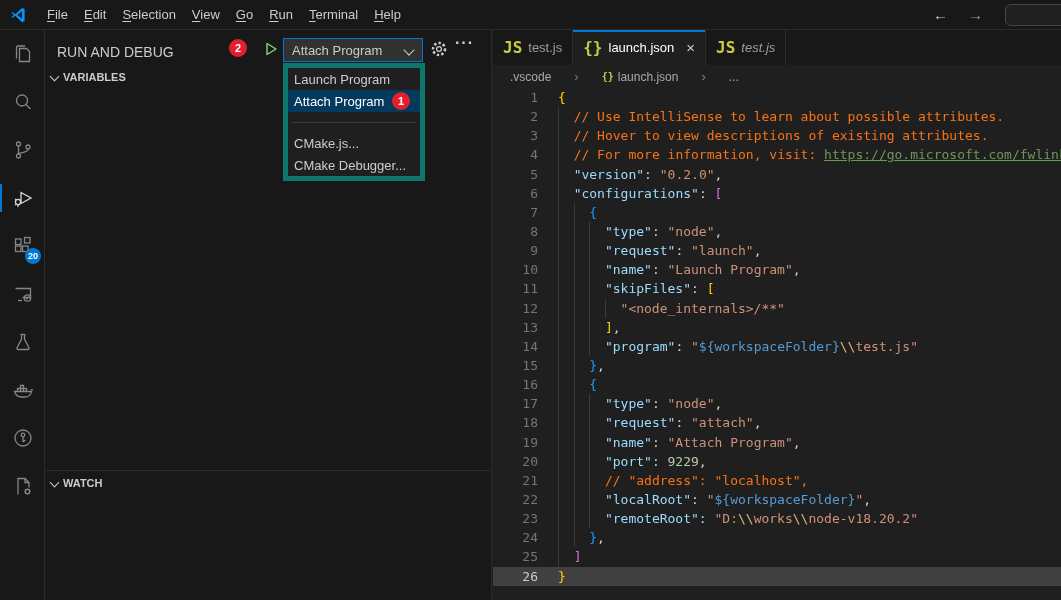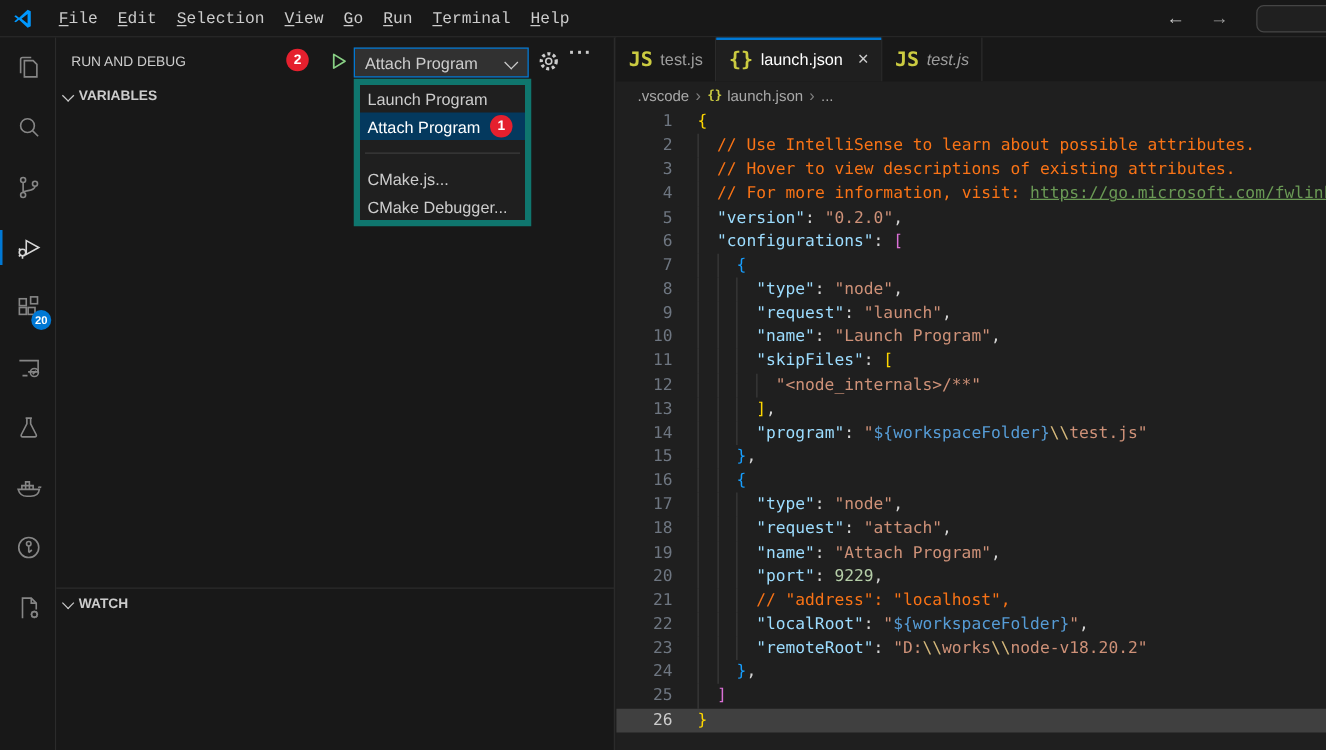--- a/index.html
+++ b/index.html
@@ -3,21 +3,21 @@
 <meta charset="utf-8">
 <style>
   * { margin:0; padding:0; box-sizing:border-box; }
   html,body { width:1061px; height:600px; overflow:hidden; background:#1f1f1f;
     font-family:"Liberation Sans", sans-serif; color:#cccccc; }
 
   
   #titlebar { position:absolute; left:0; top:0; width:1061px; height:30px;
     background:#181818; border-bottom:1px solid #2b2b2b; display:flex; align-items:center; }
   #vscode-logo { width:18px; height:18px; margin:0 12px 0 9px; flex:0 0 auto; }
-  .menu-item { font-size:13px; color:#cccccc; padding:3px 8px; border-radius:5px; cursor:default;font-family:Liberation Mono, monospace; }
+  .menu-item { font-size:13px; color:#cccccc; padding:3px 8px; border-radius:5px; cursor:default; }
   .menu-item u { text-decoration:underline; text-underline-offset:2px; }
   #titlebar-right { margin-left:auto; display:flex; align-items:center; }
   .nav-arrow { font-size:15px; color:#cccccc; padding:0 10px; }
   .nav-arrow.fwd { color:#9d9d9d; }
   #command-center { width:70px; height:22px; border:1px solid #454545; background:#202020;
     border-radius:6px; margin-left:12px; margin-right:-14px; }
 
   
   #activitybar { position:absolute; left:0; top:30px; width:45px; height:570px;
     background:#181818; border-right:1px solid #2b2b2b; display:flex; flex-direction:column; }
@@ -27,21 +27,21 @@
   .act-item.active svg { stroke:#d7d7d7; }
   .act-item.active::before { content:""; position:absolute; left:0; top:10px; bottom:10px;
     width:2px; background:#0078d4; }
   .act-badge { position:absolute; right:4px; bottom:6px; min-width:16px; height:16px;
     border-radius:9px; background:#0078d4; color:#fff; font-size:9px; font-weight:bold;
     display:flex; align-items:center; justify-content:center; padding:0 3px; }
 
   
   #sidebar { position:absolute; left:45px; top:30px; width:447px; height:570px;
     background:#181818; border-right:1px solid #2b2b2b; }
-  #panel-title { position:absolute; left:12px; top:14px; font-size:11px; color:#cccccc; }
+  #panel-title { position:absolute; left:12px; top:14px; font-size:14px; color:#cccccc; }
   .callout { border-radius:50%; background:#e5202e; color:#fff; font-size:11px; font-weight:bold;
     width:18px; height:18px; display:flex; align-items:center; justify-content:center; }
   #callout-toolbar { position:absolute; left:184px; top:9px; }
   #play-btn { position:absolute; left:216px; top:9px; width:20px; height:20px; }
   #play-btn svg { width:20px; height:20px; }
   #config-select { position:absolute; left:238px; top:8px; width:140px; height:24px;
     background:#313131; border:1px solid #0078d4; display:flex; align-items:center;
     font-size:13px; color:#cccccc; padding-left:8px; }
   #config-select .chev { margin-left:auto; margin-right:8px; width:9px; height:9px; position:relative; }
   #config-select .chev::before { content:""; position:absolute; left:0; top:0; width:7px; height:7px;
@@ -77,21 +77,21 @@
     border-right:1px solid #2b2b2b; font-size:13px; color:#9d9d9d; background:#181818;
     position:relative; }
   .tab.active { background:#1f1f1f; color:#ffffff; }
   .tab.active::before { content:""; position:absolute; left:0; right:0; top:0; height:2px;
     background:#0078d4; }
   .tab.preview .tab-label { font-style:italic; }
   .tab-icon { font-family:"DejaVu Sans Mono", monospace; font-size:16px; font-weight:bold;
     color:#cbcb41; }
   .tab-close { font-size:15px; color:#cccccc; margin-left:6px; line-height:1; }
   #breadcrumbs { position:absolute; left:0; top:35px; width:568px; height:23px;
-    display:flex; align-items:center; padding-left:17px; gap:5px; font-size:12px; color:#a9a9a9; }
+    display:flex; align-items:center; padding-left:17px; gap:23px; font-size:12px; color:#a9a9a9; }
   .crumb { display:flex; align-items:center; gap:4px; }
   .crumb-sep { color:#808080; font-size:13px; }
   .crumb .tab-icon { font-size:10px; }
 
   
   #code { position:absolute; left:0; top:58px; width:568px; height:512px;
     font-family:"DejaVu Sans Mono", monospace; font-size:13px; line-height:19.15px;
     white-space:pre; overflow:hidden; }
   .code-line { display:flex; height:19.15px; }
   .code-line.current { background:#404040; }

